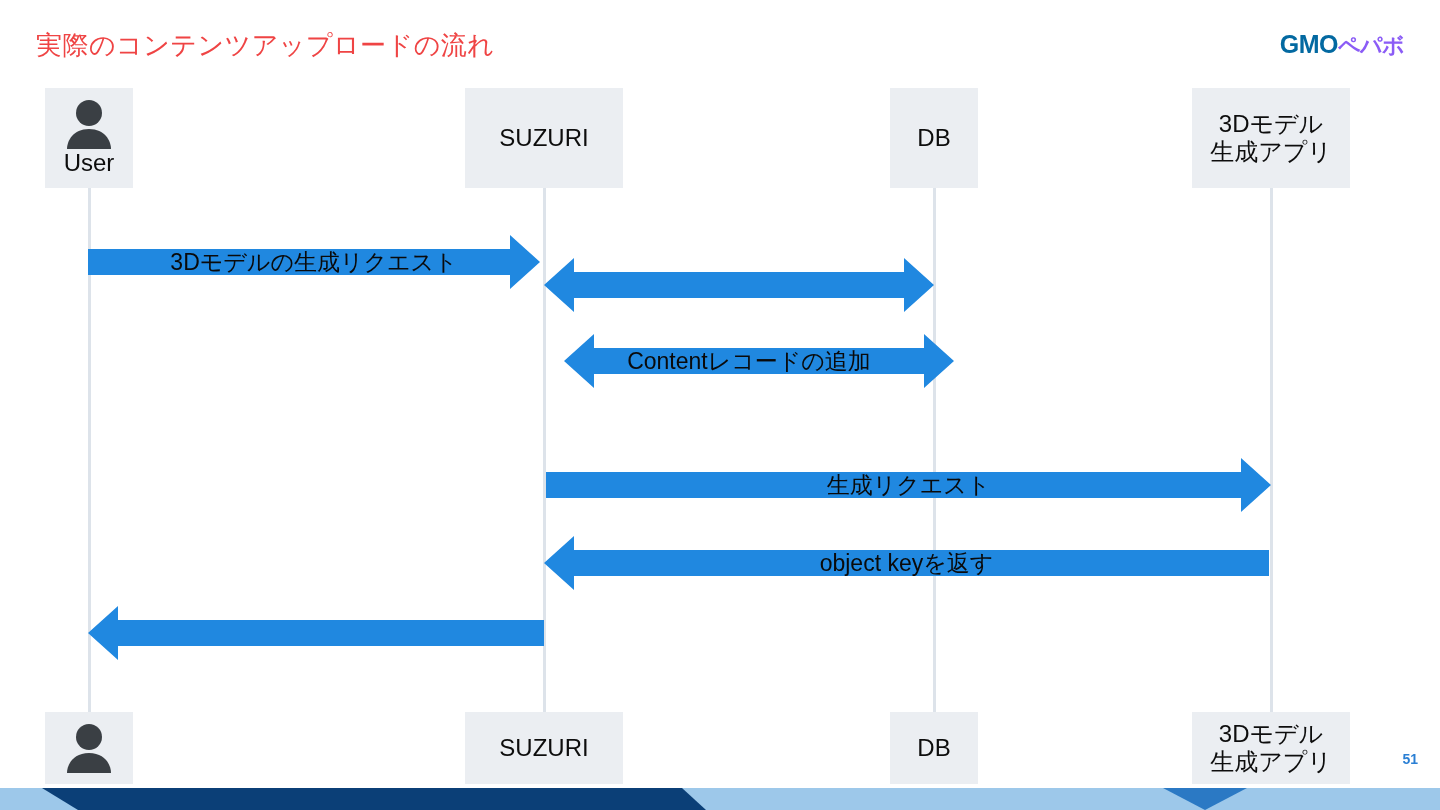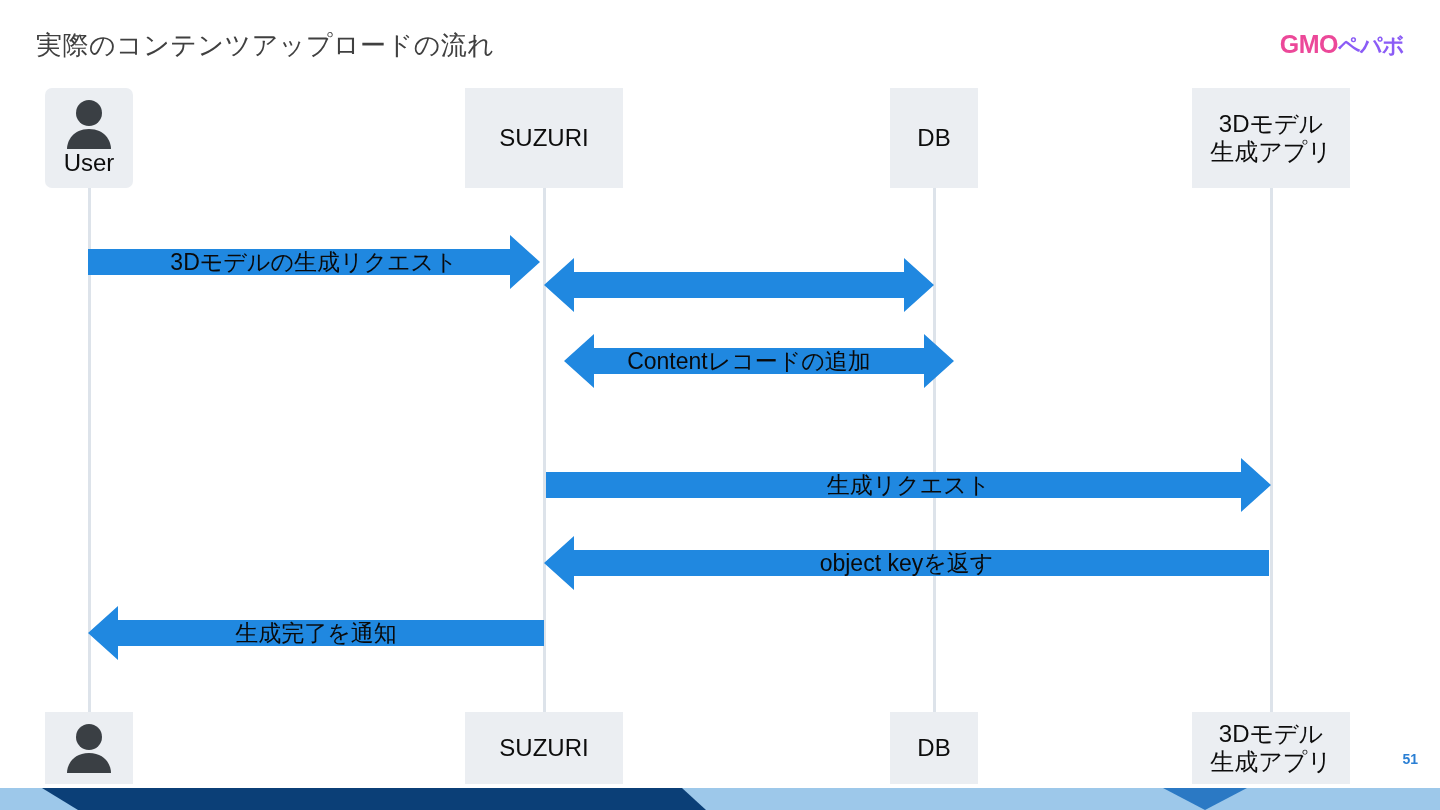--- a/index.html
+++ b/index.html
@@ -17,35 +17,35 @@
     background: #ffffff;
     overflow: hidden;
   }
 
   
   #slide-title {
     position: absolute;
     left: 36px;
     top: 28px;
     font-size: 26px;
-    color: #404040;
+    color: #ef4444;
     letter-spacing: 0.5px;
     white-space: nowrap;
   }
   #brand-logo {
     position: absolute;
     right: 36px;
     top: 32px;
     font-size: 25px;
     font-weight: bold;
     letter-spacing: -0.5px;
     white-space: nowrap;
     line-height: 1;
   }
-  #brand-logo .gmo { color: #ec4899; }
+  #brand-logo .gmo { color: #0369a1; }
   #brand-logo .pepabo { color: #8b5cf6; font-size: 22px; }
 
   
   .lifeline {
     position: absolute;
     width: 3px;
     background: #dde3ea;
   }
 
   
@@ -111,21 +111,21 @@
     <span class="gmo">GMO</span><span class="pepabo">ペパボ</span>
   </div>
 
   <div id="lifelines-layer">
       <div class="lifeline" style="left: 88px; top: 188px; height: 524px; background: rgb(221, 227, 234);"></div>
       <div class="lifeline" style="left: 543px; top: 188px; height: 524px; background: rgb(221, 227, 234);"></div>
       <div class="lifeline" style="left: 933px; top: 188px; height: 524px; background: rgb(221, 227, 234);"></div>
       <div class="lifeline" style="left: 1270px; top: 188px; height: 524px; background: rgb(221, 227, 234);"></div>
     </div>
   <div id="participants-top-layer">
-      <div class="participant" style="left: 45px; top: 88px; width: 88px; height: 100px; background: rgb(235, 238, 242); border-radius: 7px;">
+      <div class="participant" style="left: 45px; top: 88px; width: 88px; height: 100px; background: rgb(235, 238, 242);">
         <svg class="avatar-icon" width="56" height="50" viewBox="0 0 56 50">
           <circle cx="28" cy="14" r="13" fill="#3a3f44"></circle>
           <path d="M28 30 C12 30 6 42 6 50 L50 50 C50 42 44 30 28 30 Z" fill="#3a3f44"></path>
         </svg>
         <span class="plabel">User</span>
       </div>
       <div class="participant" style="left: 465px; top: 88px; width: 158px; height: 100px; background: rgb(235, 238, 242);">
         <span class="plabel">SUZURI</span>
       </div>
       <div class="participant" style="left: 890px; top: 88px; width: 88px; height: 100px; background: rgb(235, 238, 242);">
@@ -162,21 +162,20 @@
       <div class="arrow" style="left: 544px; top: 536px; width: 725px; height: 54px;">
         <svg width="725" height="54" viewBox="0 0 725 54">
           <polygon points="725.0,14.0 30.0,14.0 30.0,0.0 0.0,27.0 30.0,54.0 30.0,40.0 725.0,40.0" fill="#2088e0"></polygon>
         </svg>
         <div class="arrow-label" style="top: 12px;">object keyを返す</div>
       </div>
       <div class="arrow" style="left: 88px; top: 606px; width: 456px; height: 54px;">
         <svg width="456" height="54" viewBox="0 0 456 54">
           <polygon points="456.0,14.0 30.0,14.0 30.0,0.0 0.0,27.0 30.0,54.0 30.0,40.0 456.0,40.0" fill="#2088e0"></polygon>
         </svg>
-        <div class="arrow-label" style="top: 12px;">生成完了を通知</div>
       </div>
     </div>
   <div id="participants-bottom-layer">
       <div class="participant" style="left: 45px; top: 712px; width: 88px; height: 72px; background: rgb(235, 238, 242);">
         <svg class="avatar-icon" width="56" height="50" viewBox="0 0 56 50">
           <circle cx="28" cy="14" r="13" fill="#3a3f44"></circle>
           <path d="M28 30 C12 30 6 42 6 50 L50 50 C50 42 44 30 28 30 Z" fill="#3a3f44"></path>
         </svg>
       </div>
       <div class="participant" style="left: 465px; top: 712px; width: 158px; height: 72px; background: rgb(235, 238, 242);">

